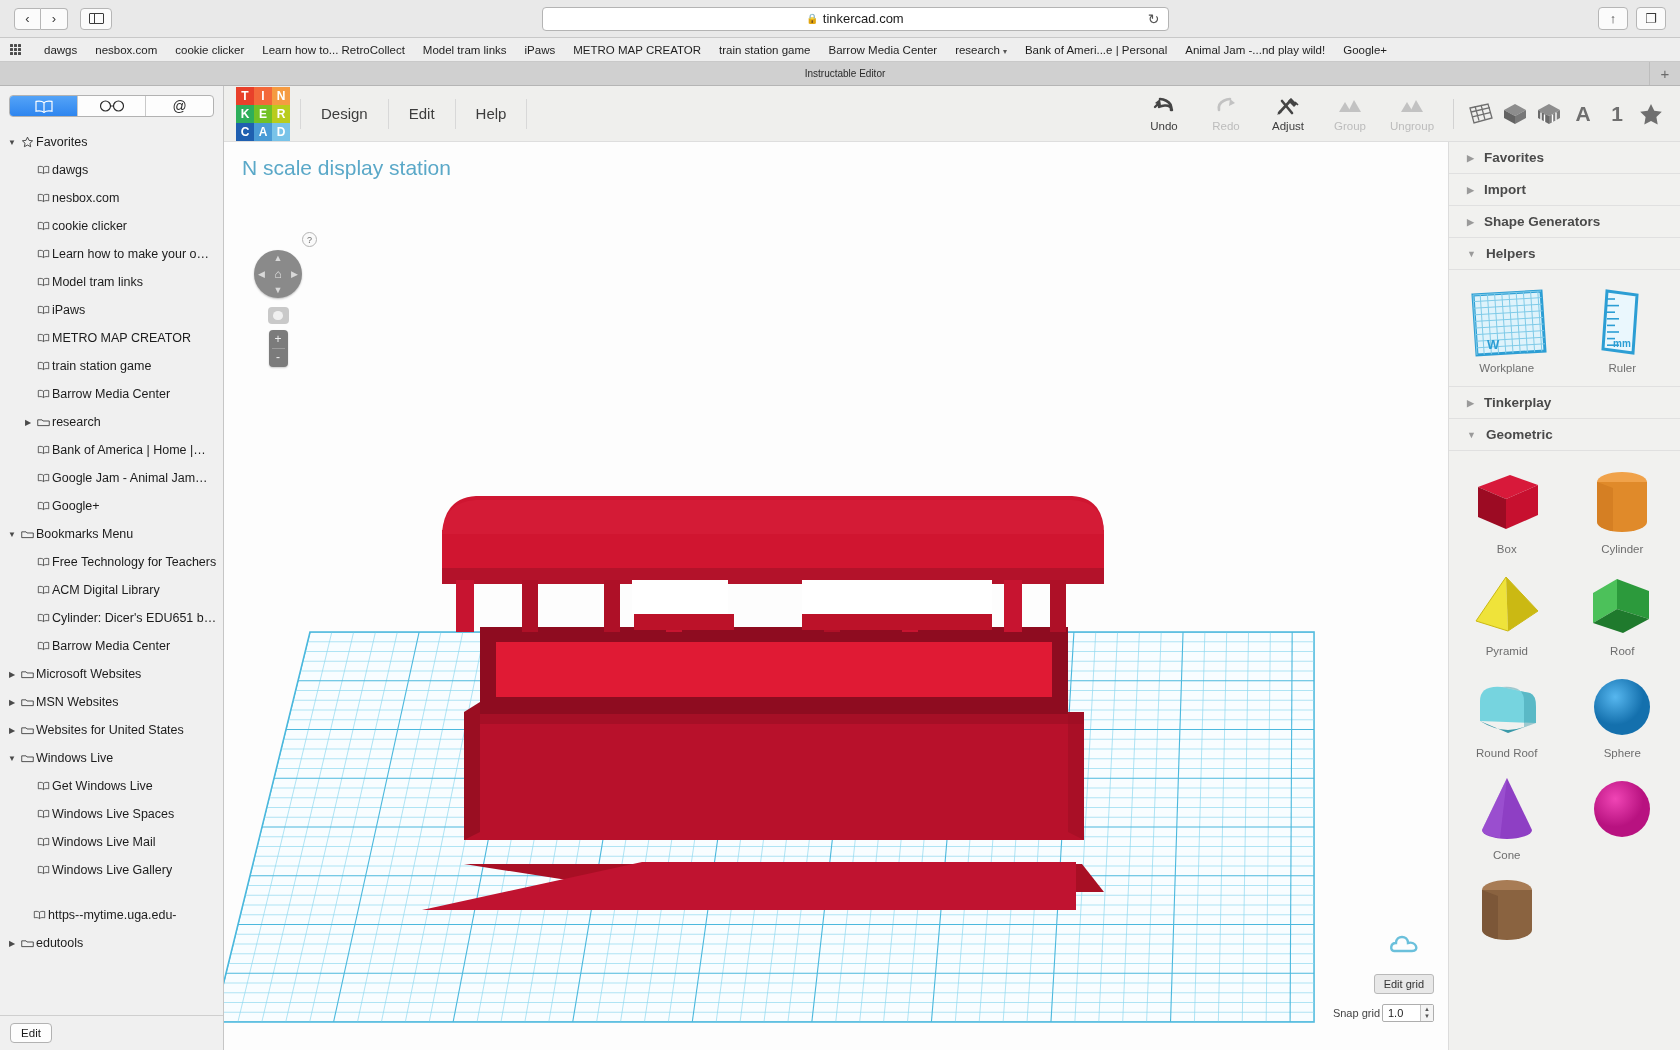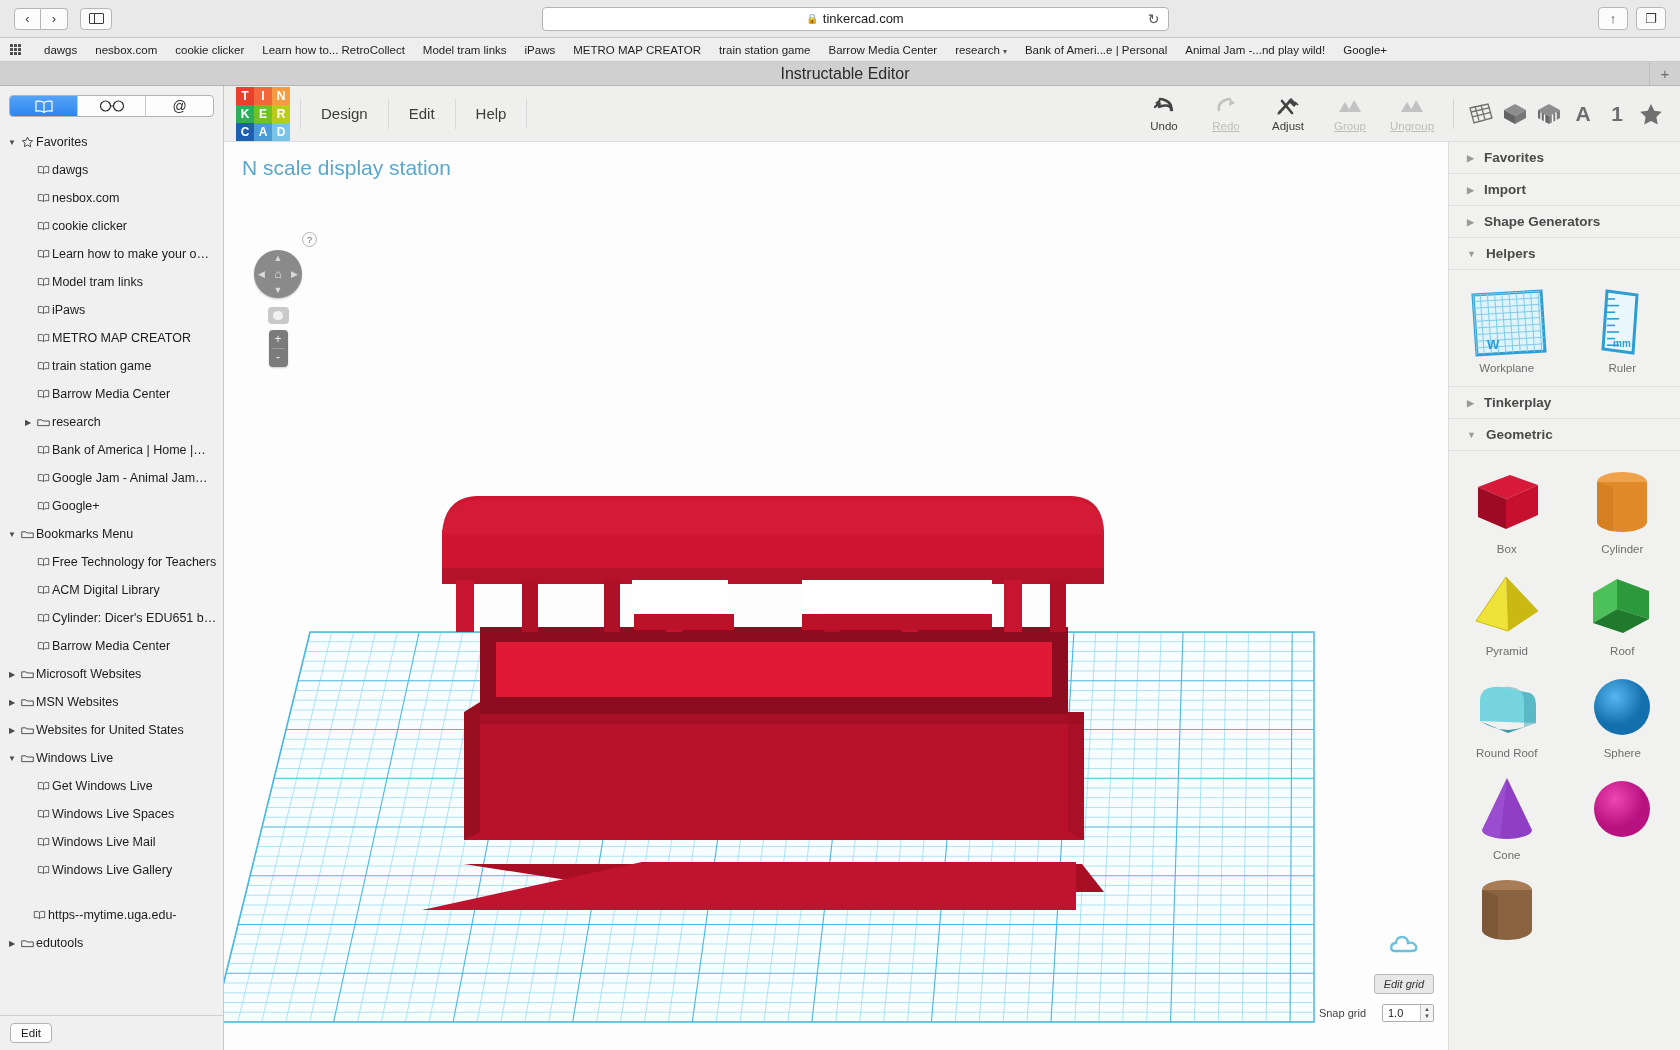--- a/index.html
+++ b/index.html
@@ -63,21 +63,21 @@
   }
   .grid-icon i { background: #4c4c4c; display: block; border-radius: 0.5px; }
   .bm { padding: 0 9px; white-space: nowrap; cursor: default; }
   .bm .caret { font-size: 8px; margin-left: 3px; color: #555; }
 
   
   .tabbar { height: 24px; background: #d7d7d7; display: flex; flex: 0 0 24px;
             border-bottom: 1px solid #b5b5b5; }
   .tab {
     flex: 1; display: flex; align-items: center; justify-content: center;
-    font-size: 16px; color: #2a2a2a; border-right: 1px solid #bdbdbd;
+    font-size: 10px; color: #2a2a2a; border-right: 1px solid #bdbdbd;
     background: #d0d0d0; cursor: default; padding-left: 41px;
   }
   .tab.active { background: #eeeeee; }
   .tab-plus {
     width: 30px; display: flex; align-items: center; justify-content: center;
     font-size: 15px; color: #6a6a6a; background: #d0d0d0;
   }
 
   
   .content { flex: 1; display: flex; min-height: 0; }
@@ -139,21 +139,21 @@
     padding: 0 20px; height: 30px; line-height: 30px; font-size: 15px;
     color: #3d3d3d; border-right: 1px solid #d8d8d8; cursor: default;
   }
   .menu-item:first-of-type { border-left: 1px solid #d8d8d8; }
 
   .tc-tools { margin-left: auto; display: flex; align-items: center; height: 56px; padding-right: 12px; }
   .tool {
     width: 62px; display: flex; flex-direction: column; align-items: center;
     justify-content: center; gap: 3px; font-size: 11.5px; color: #3d3d3d;
   }
-  .tool.dim { color: #bcbcbc; text-decoration: underline; }
+  .tool.dim { color: #bcbcbc; }
   .tool .gl { height: 22px; display: flex; align-items: center; font-size: 20px; }
   .tdiv { width: 1px; height: 30px; background: #d2d2d2; margin: 0 10px; }
   .viewicon { width: 34px; display: flex; align-items: center; justify-content: center; color: #6a6a6a; }
 
   
   .tc-body { flex: 1; display: flex; min-height: 0; position: relative; }
   .canvas-wrap { flex: 1; position: relative; min-width: 0; overflow: hidden; background: #fdfdfd; }
 
   .design-title {
     position: absolute; left: 18px; top: 14px; font-size: 21px;
@@ -192,28 +192,28 @@
   .zoomcol .sep { width: 13px; height: 1px; background: #9b9b9b; margin: 1px 0; }
 
   
   .plane { position: absolute; z-index: 2; }
   .plane svg { display: block; }
 
   
   .model { position: absolute; z-index: 3; }
 
   
-  .grid-ctrl { position: absolute; right: 14px; bottom: 56px; z-index: 7; font-style: italic; }
+  .grid-ctrl { position: absolute; right: 14px; bottom: 56px; z-index: 7; }
   .editgrid {
     background: #e8e8e8; border: 1px solid #b9b9b9; border-radius: 3px;
     font-size: 11px; color: #333; padding: 3px 9px; display: inline-block;
   }
   .snaprow {
     position: absolute; right: 14px; bottom: 28px; z-index: 7;
-    display: flex; align-items: center; gap: 16px; font-size: 11px; color: #444;
+    display: flex; align-items: center; gap: 2px; font-size: 11px; color: #444;
   }
   .snapbox {
     width: 52px; height: 18px; background: #fff; border: 1px solid #aeaeae;
     border-radius: 2px; display: flex; align-items: center;
     padding-left: 5px; font-size: 11px; color: #222; position: relative;
   }
   .stepper {
     position: absolute; right: 0; top: 0; bottom: 0; width: 13px;
     border-left: 1px solid #c3c3c3; background: #f4f4f4;
     display: flex; flex-direction: column; align-items: center; justify-content: center;

